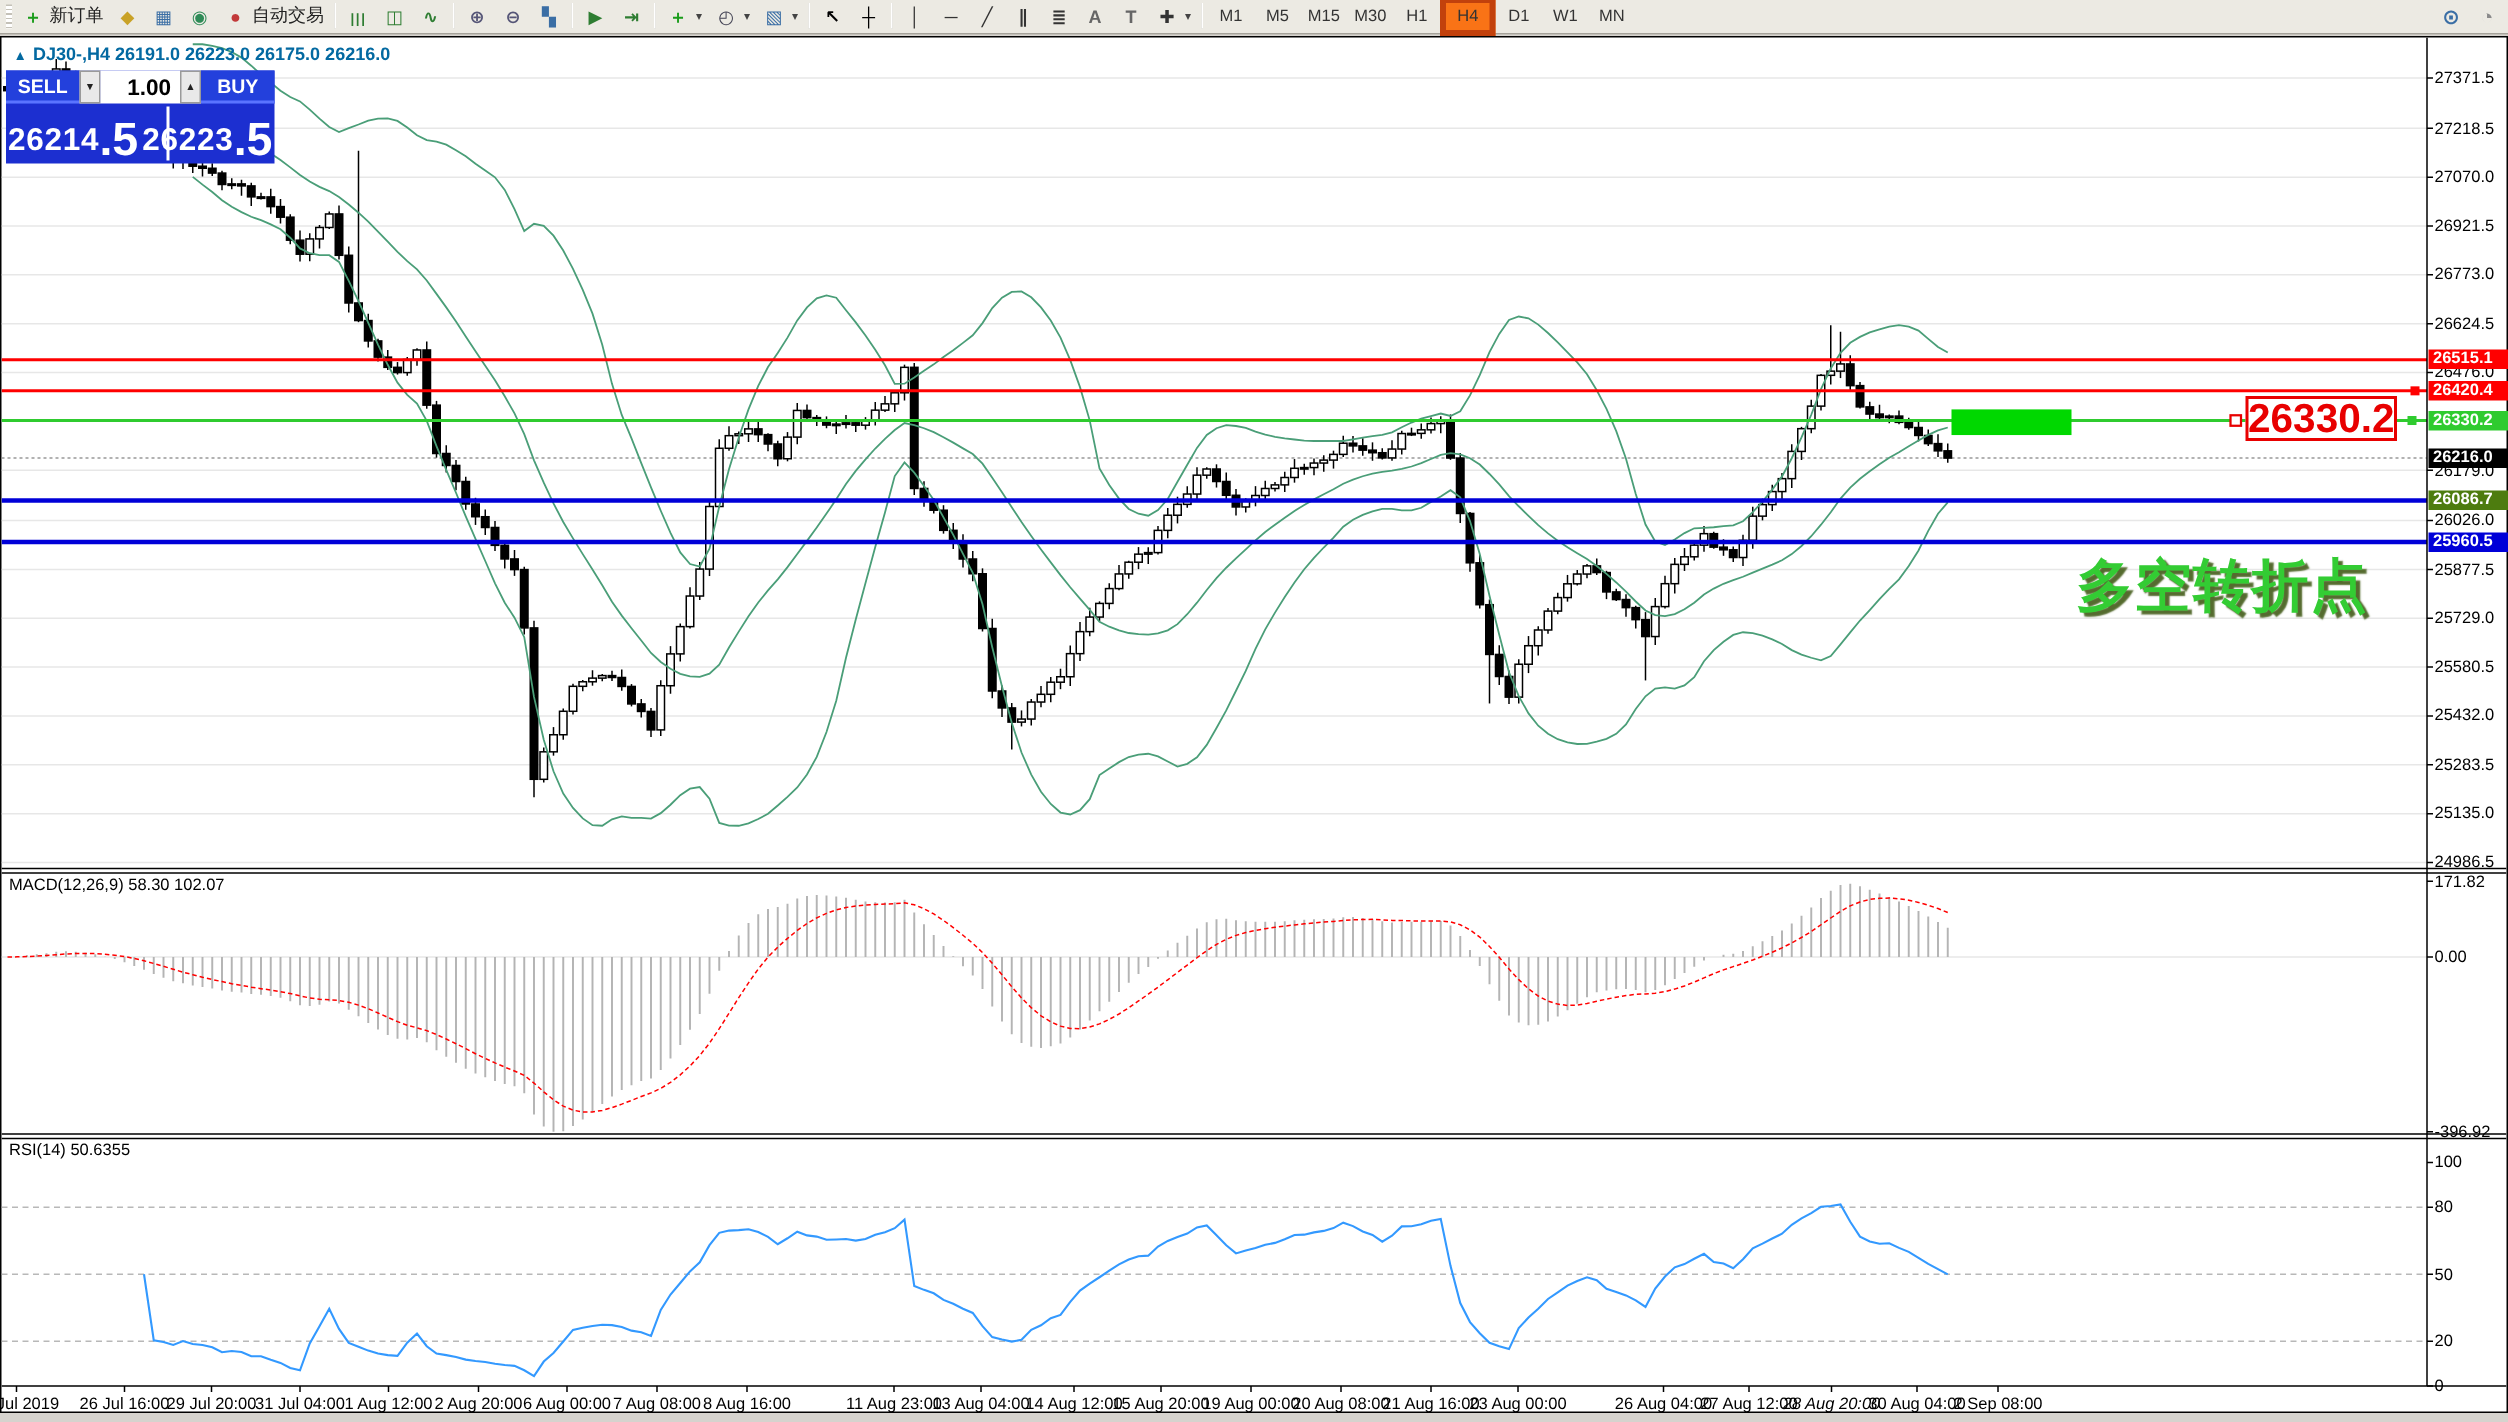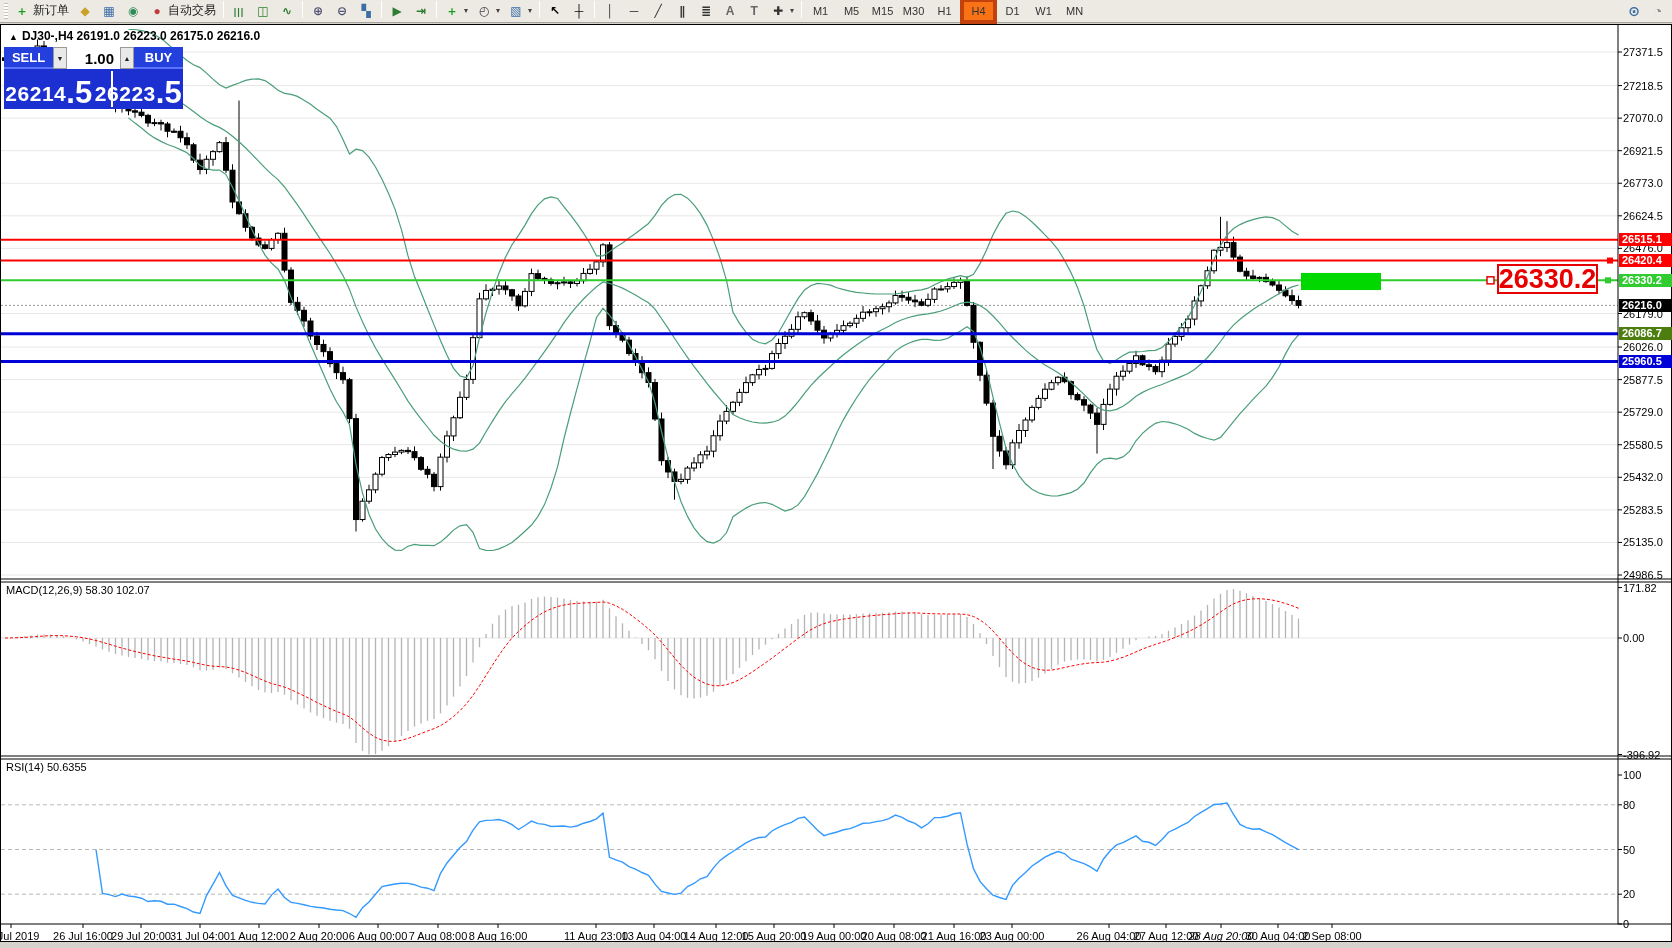--- a/index.html
+++ b/index.html
@@ -23,21 +23,21 @@
   #chart{position:absolute;left:0;top:24px;width:1672px;height:918px;background:#fff;
          border:1px solid #000;box-sizing:border-box;}
   #csvg{position:absolute;left:0;top:0;}
   .ax-label{position:absolute;left:1622px;font-size:11px;color:#000;line-height:13px;}
   .ax-badge{position:absolute;left:1618px;width:64px;height:13px;font-size:11px;font-weight:700;
             color:#fff;line-height:13px;padding-left:3px;box-sizing:border-box;}
   .time-label{position:absolute;top:905px;width:90px;margin-left:-45px;text-align:center;
               font-size:11px;color:#000;}
   .pane-label{position:absolute;font-size:11px;color:#000;}
   
-  #symhdr{position:absolute;left:8px;top:4px;font-size:12px;font-weight:700;color:#000000;}
+  #symhdr{position:absolute;left:8px;top:4px;font-size:12px;font-weight:700;color:#0369a1;}
   #symhdr .tri{font-size:9px;margin-right:4px;}
   
   #ocp{position:absolute;left:3px;top:22px;width:179px;height:62px;background:#1c2fd0;}
   #ocp-r1{display:flex;height:22px;}
   .ocp-side{width:49px;background:#2340dc;color:#fff;font-size:13px;font-weight:700;border:none;
             border-bottom:2px solid #5a74ff;display:flex;align-items:center;justify-content:center;}
   .ocp-spin{width:14px;background:#e9e9e9;border:1px solid #9a9a9a;font-size:7px;color:#222;
             display:flex;align-items:center;justify-content:center;box-sizing:border-box;}
   #ocp-vol{flex:1;min-width:0;background:#fff;border:none;text-align:right;font-size:15px;font-weight:700;
            padding-right:6px;font-family:"Liberation Sans",sans-serif;}
@@ -906,13 +906,14 @@
       </div>
       <div id="ocp-div"></div>
       <div class="ocp-price">
         <span class="p-big">26223</span>
         <span class="p-frac">.5</span>
       </div>
     </div>
   </div>
 
   <div id="callout">26330.2</div>
+  <div id="annot">多空转折点</div>
 </div>
 
 </body></html>

